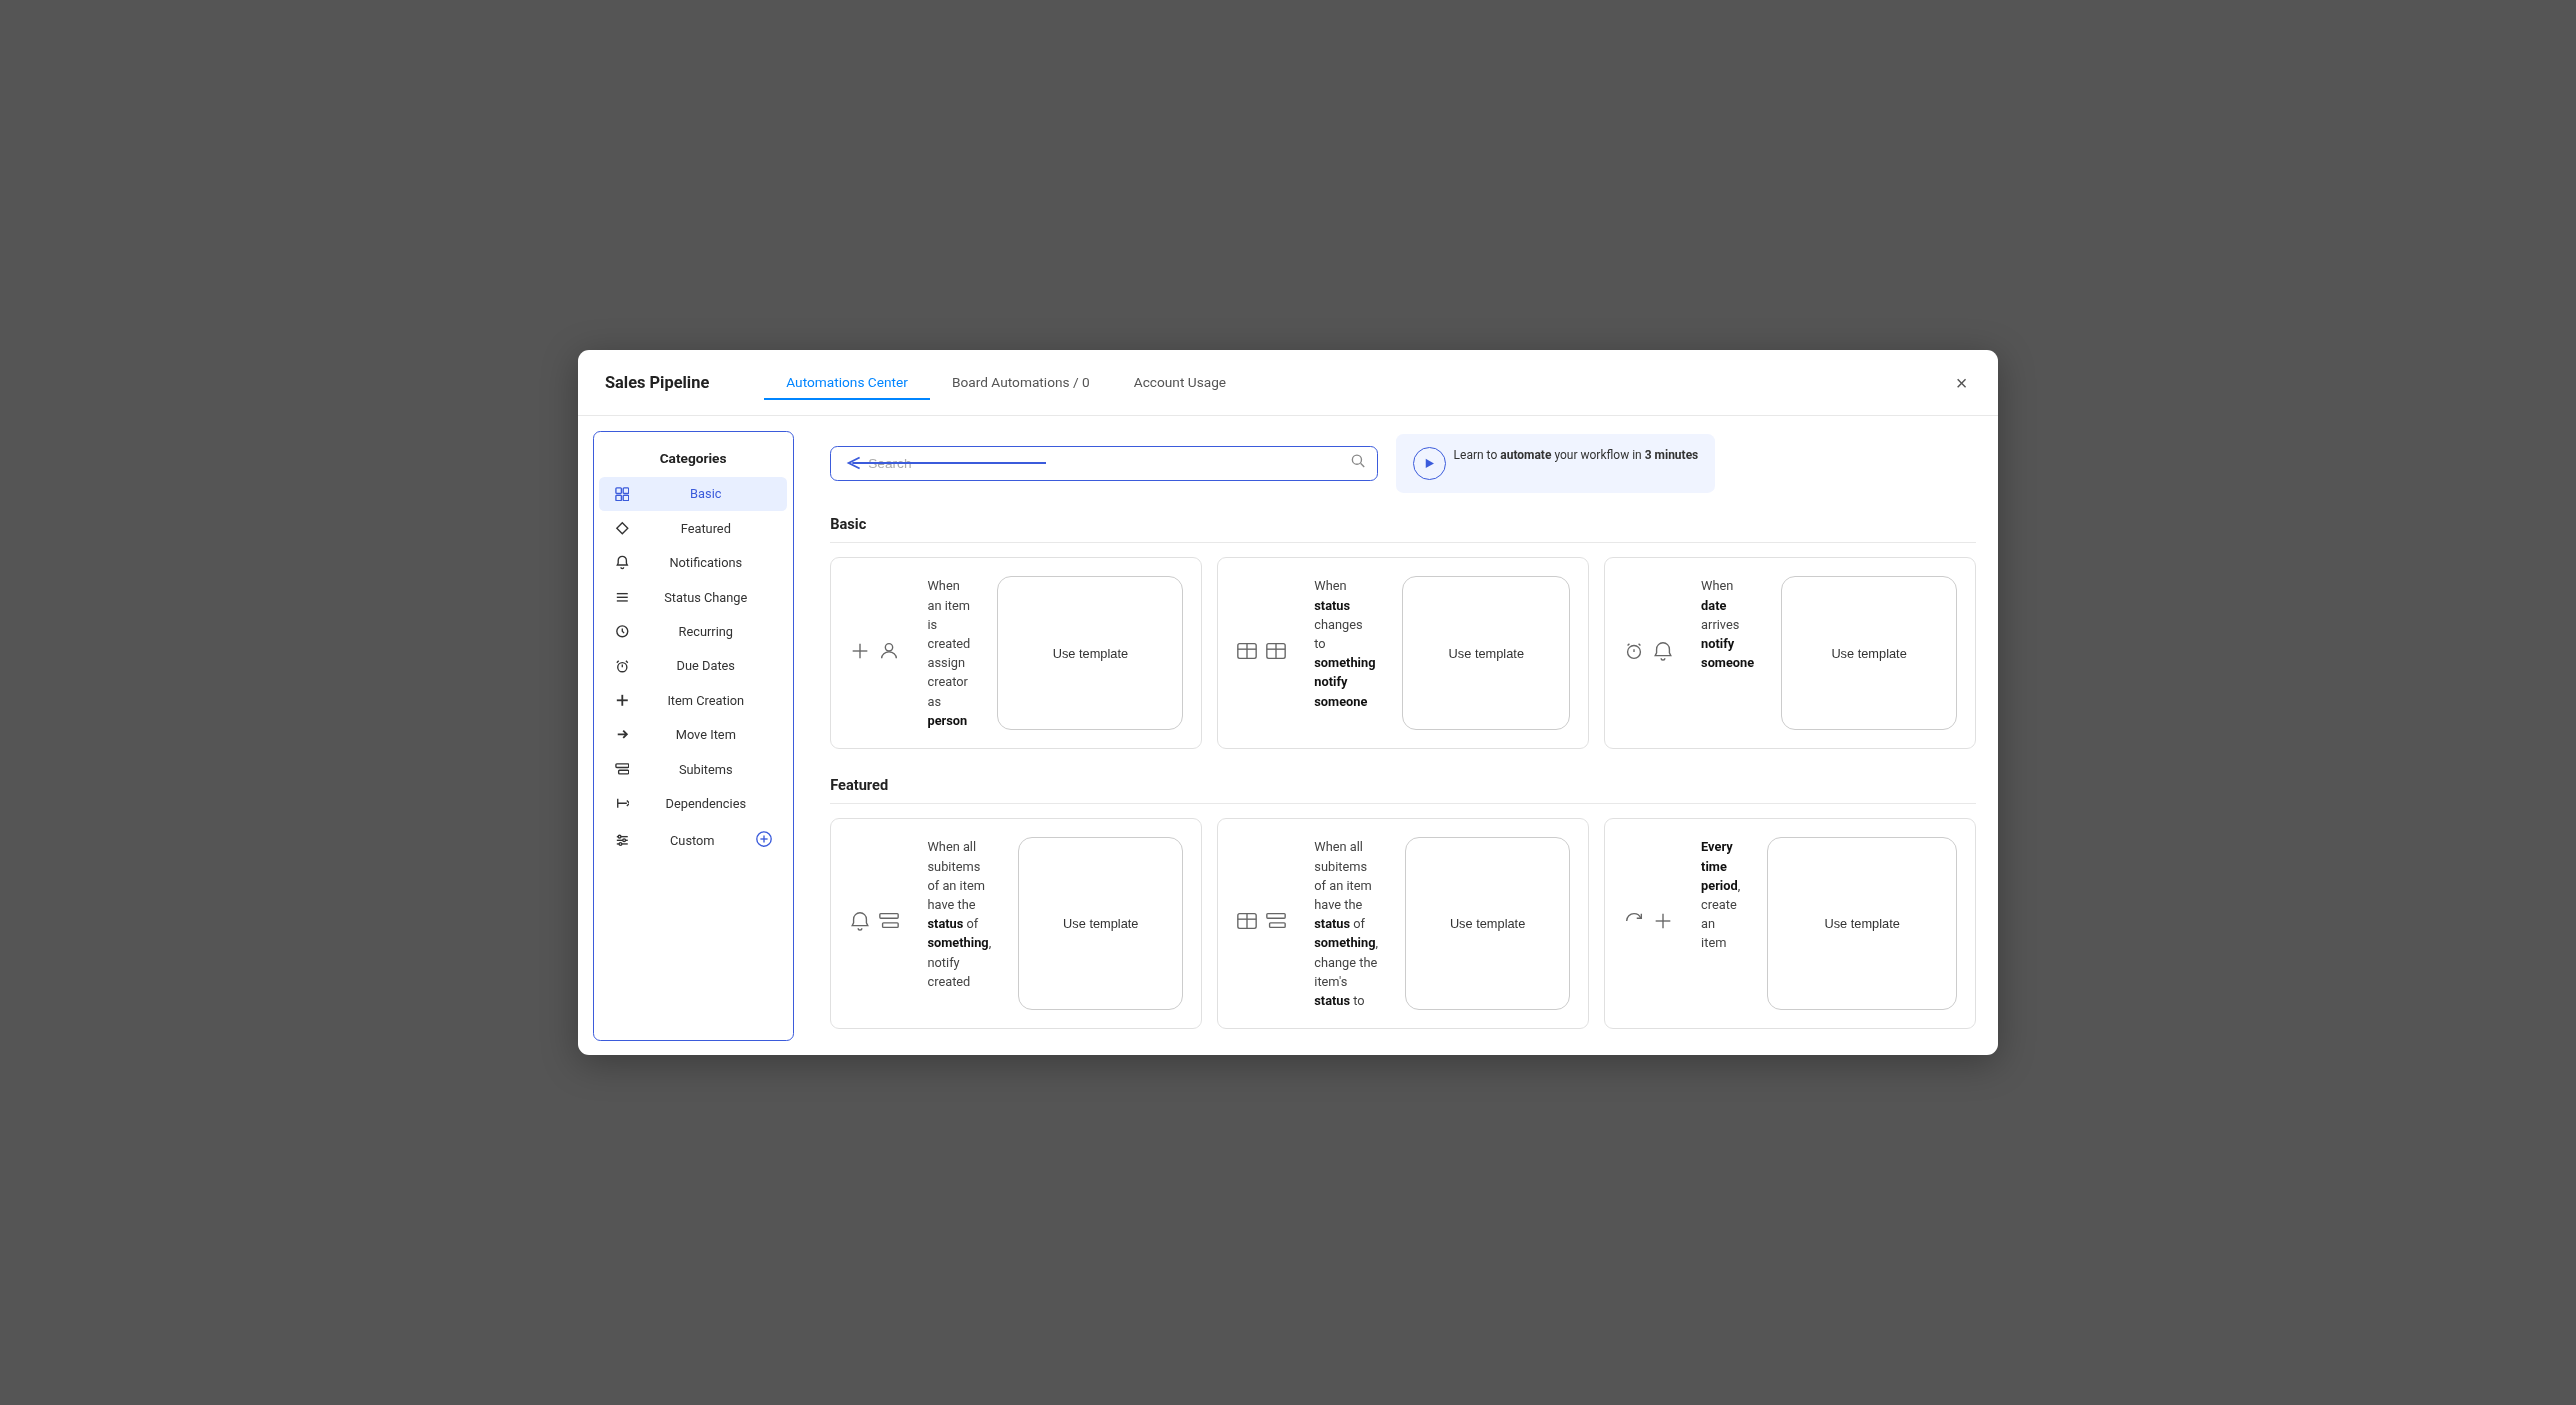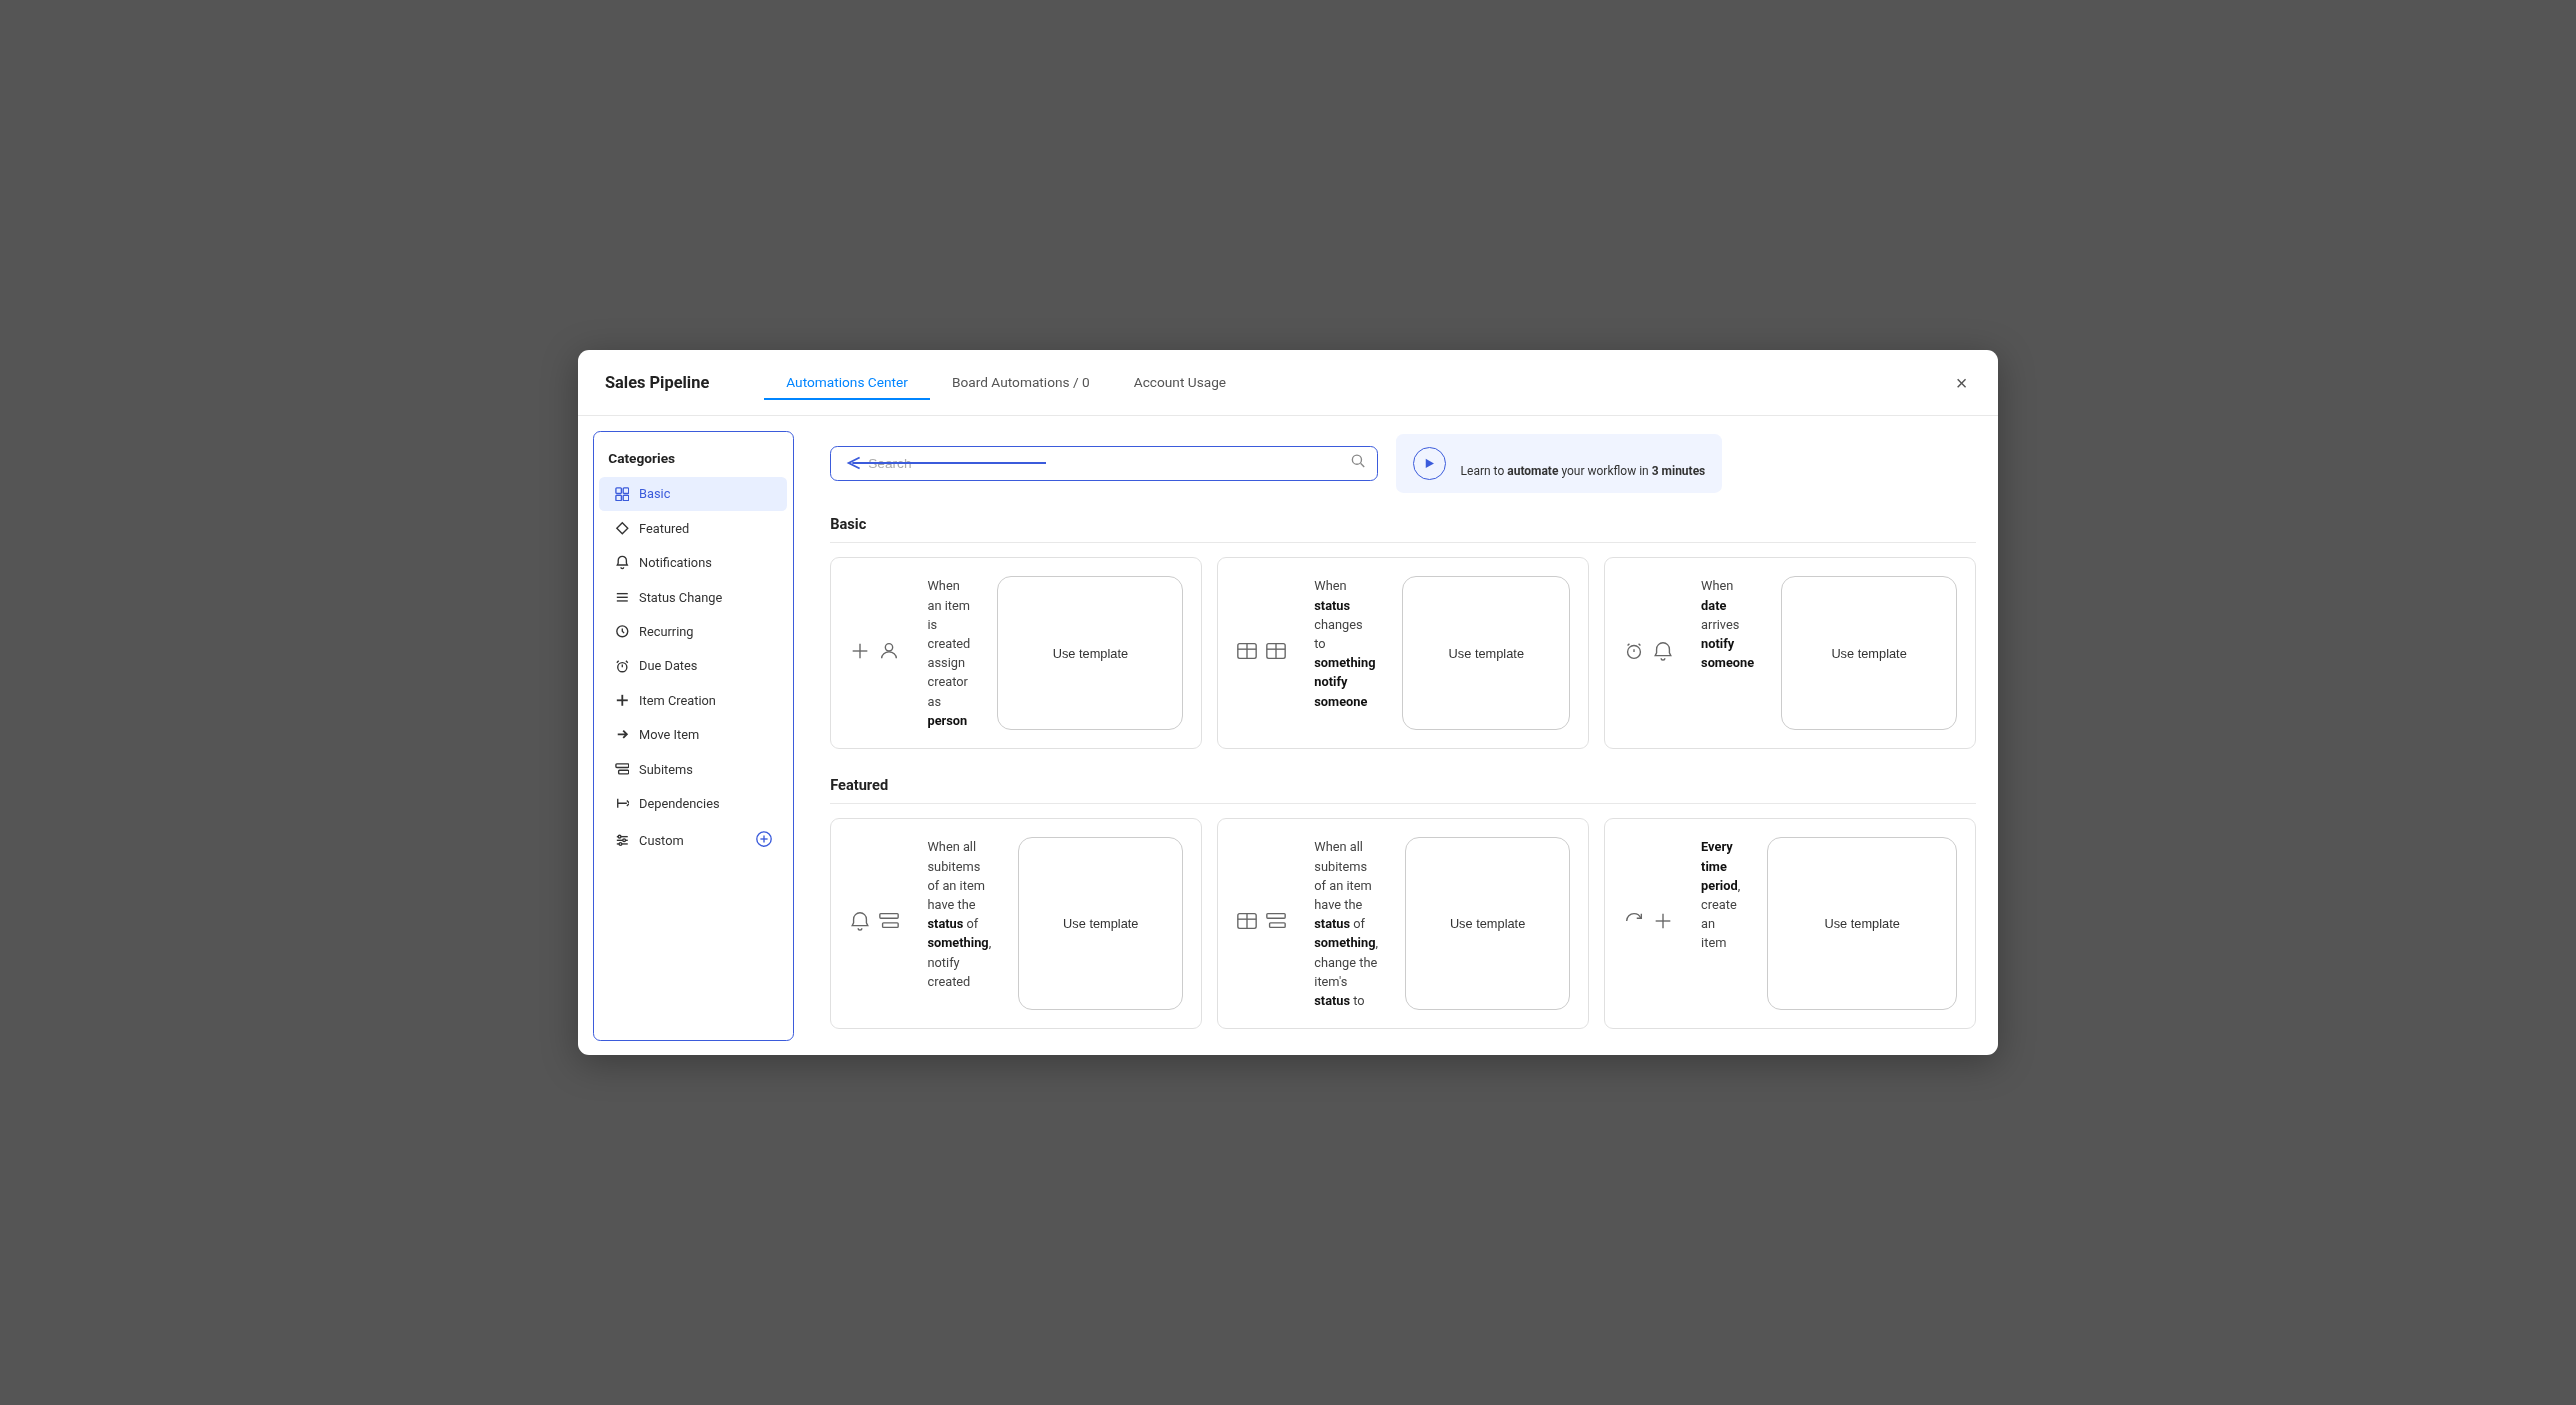--- a/index.html
+++ b/index.html
@@ -75,20 +75,21 @@
     }
     .sidebar {
       width: 201px;
       border-right: 0.9px solid #e8e8e8;
       padding: 18px 0;
       border: 1.8px solid #3b5bdb;
       border-radius: 7.3px;
       margin: 14.6px;
       flex-shrink: 0;
       overflow-y: auto;
+      text-align: center;
     }
     .sidebar-title {
       font-size: 13.7px;
       font-weight: 700;
       color: #222;
       padding: 0 14.6px 11px 14.6px;
     }
     .sidebar-item {
       display: flex;
       align-items: center;
@@ -154,22 +155,22 @@
       top: 50%;
       transform: translateY(-50%);
       color: #888;
       font-size: 14.6px;
     }
     .video-card {
       background: #f0f4ff;
       border-radius: 7.3px;
       padding: 12.8px 16.4px;
       display: flex;
-      align-items: flex-end;
-      gap: 15px;
+      align-items: flex-start;
+      gap: 8px;
       flex-shrink: 0;
       min-width: 237px;
     }
     .play-btn {
       width: 33px;
       height: 33px;
       border-radius: 50%;
       border: 1.8px solid #3b5bdb;
       display: flex;
       align-items: center;

